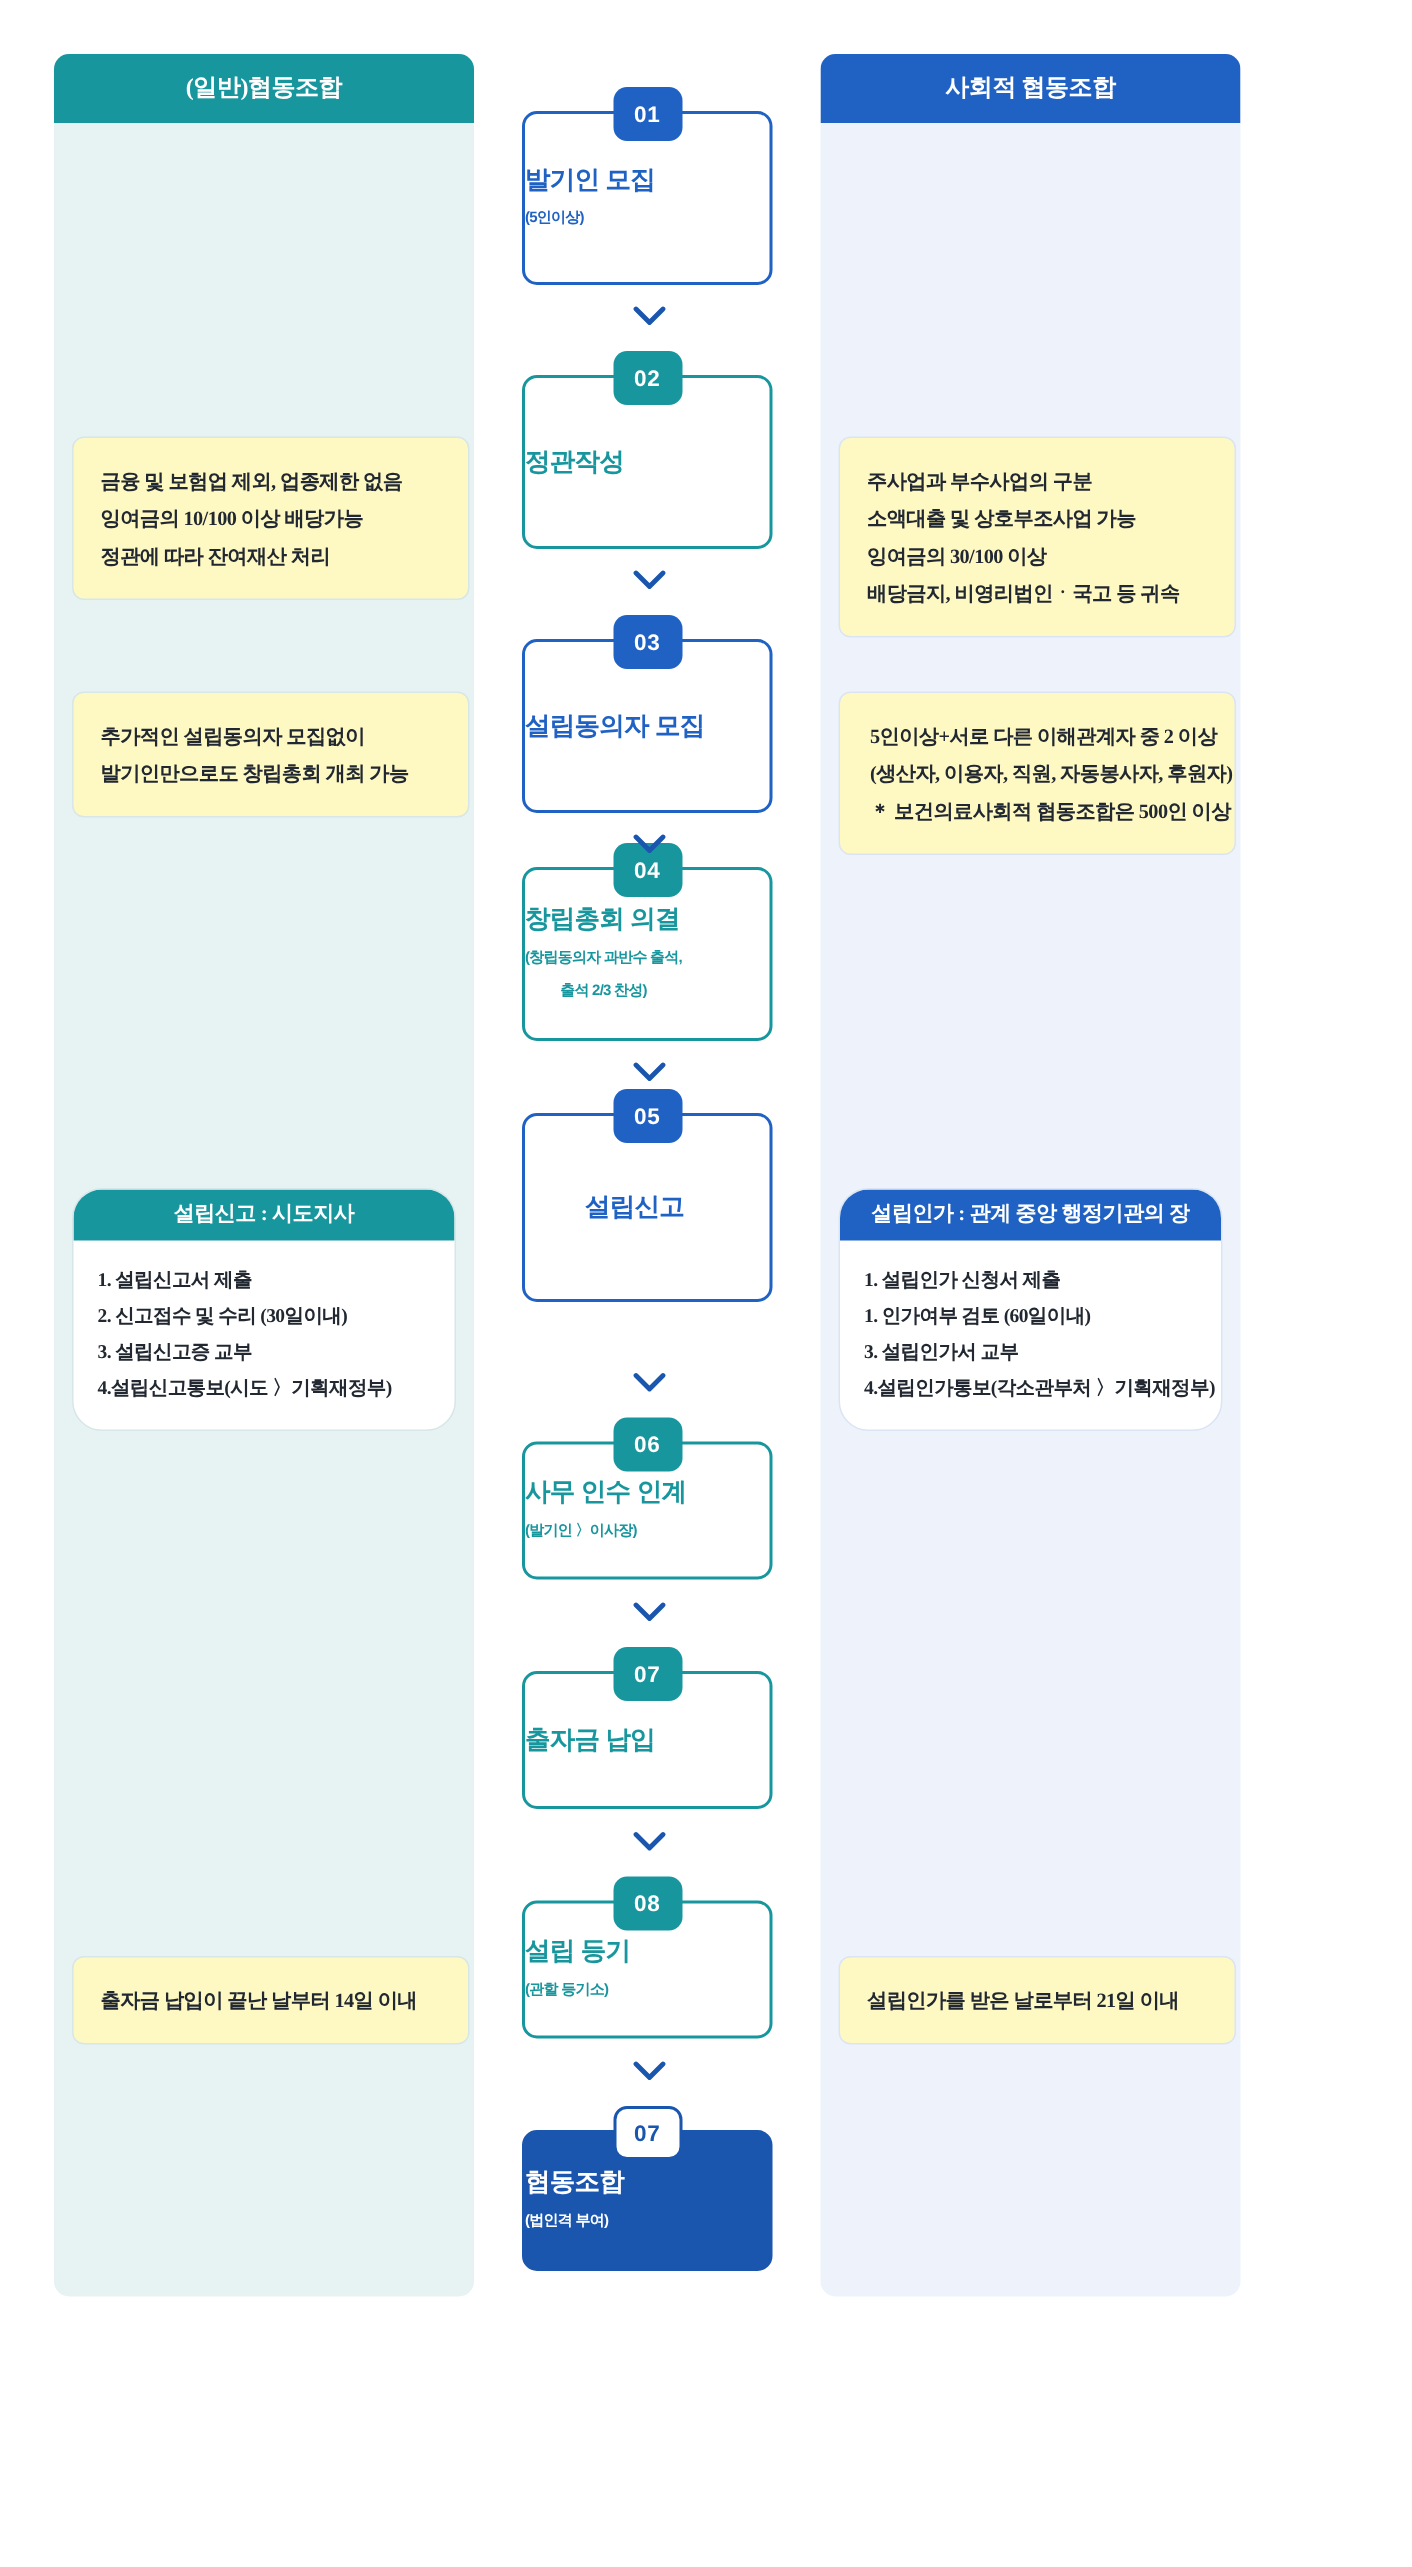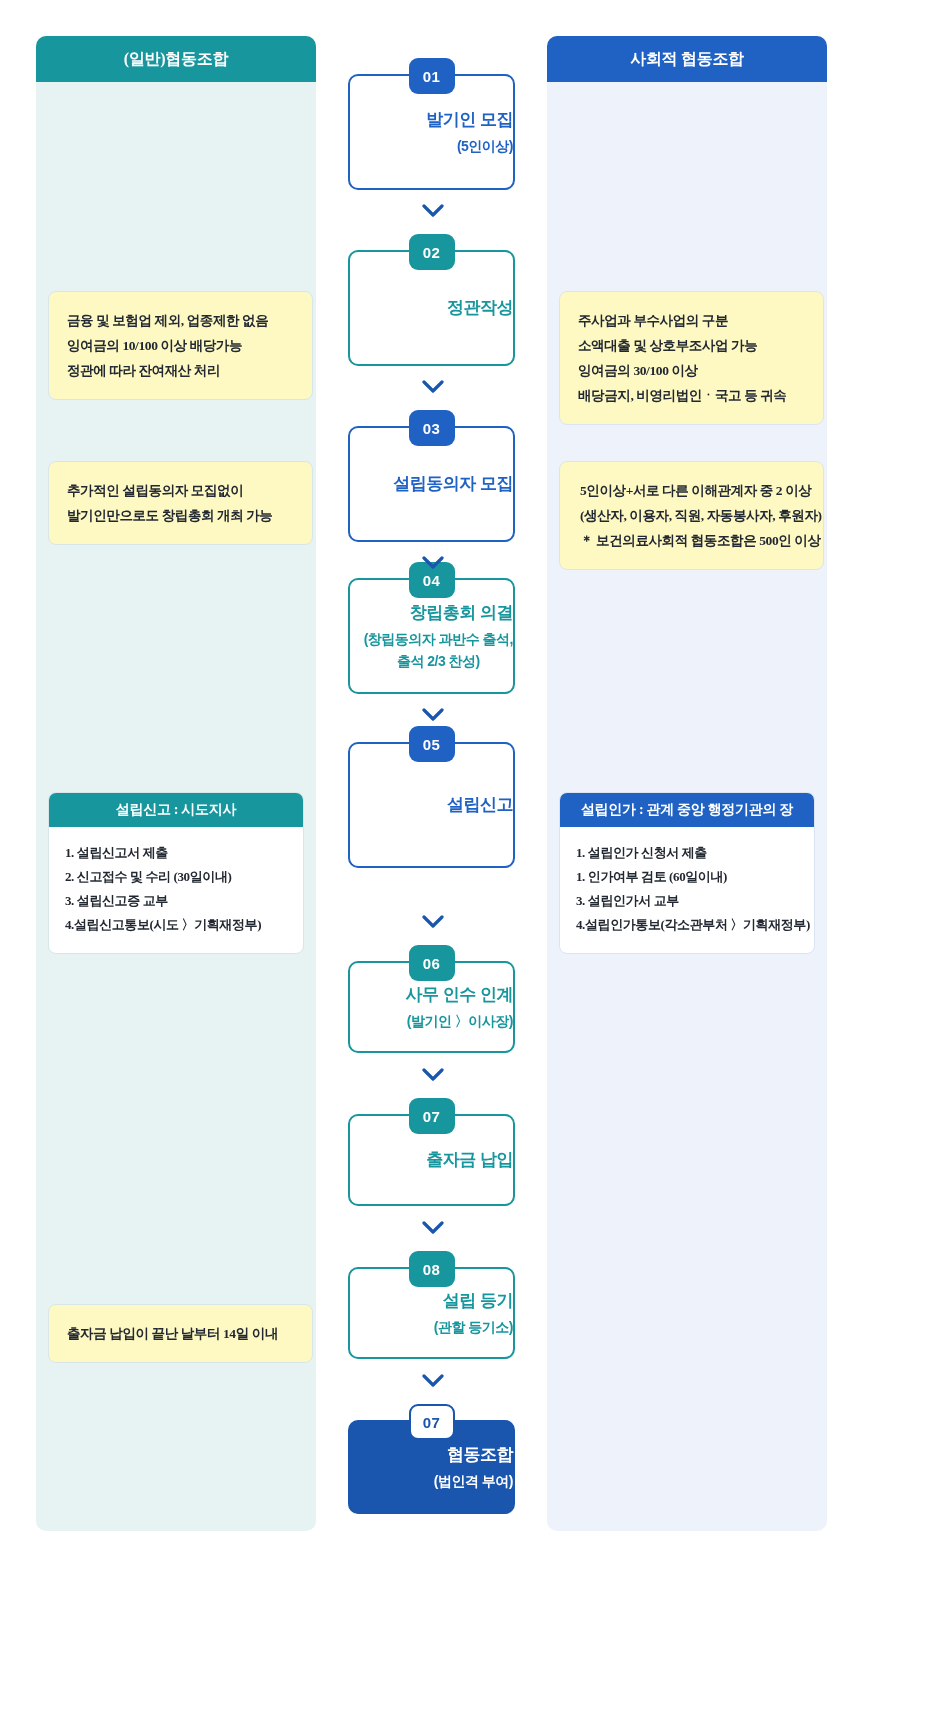--- a/index.html
+++ b/index.html
@@ -55,21 +55,21 @@
     color: #222831;
     line-height: 25px;
     letter-spacing: -0.4px;
     white-space: nowrap;
   }
 
   
   .titled-card {
     position: absolute;
     width: 256px;
-    border-radius: 8px;
+    border-radius: 20px;
     overflow: hidden;
     background: #ffffff;
     border: 1px solid #d7e6e8;
   }
   .panel.right .titled-card { border-color: #dbe4f3; }
 
   .titled-card-head {
     height: 34px;
     line-height: 34px;
     text-align: center;
@@ -93,21 +93,21 @@
   }
 
   .step {
     position: absolute;
     left: 0;
     width: 167px;
     background: #ffffff;
     border-radius: 10px;
     display: flex;
     flex-direction: column;
-    align-items: flex-end;
+    align-items: flex-start;
     justify-content: center;
     text-align: center;
   }
   .step.blue { border: 2px solid #1f62c4; }
   .step.teal { border: 2px solid #18969e; }
   .step.filled {
     background: #1a55ae;
     border: 2px solid #1a55ae;
   }
 
@@ -139,21 +139,21 @@
     font-size: 17px;
     font-weight: bold;
     letter-spacing: -0.5px;
     line-height: 26px;
   }
   .step.blue   .step-title { color: #1f62c4; }
   .step.teal   .step-title { color: #18969e; }
   .step.filled .step-title { color: #ffffff; }
 
   .step-sub {
-    font-size: 14px;
+    font-size: 10px;
     font-weight: bold;
     letter-spacing: -0.5px;
     line-height: 22px;
     margin-top: 2px;
   }
   .step.blue   .step-sub { color: #1f62c4; }
   .step.teal   .step-sub { color: #18969e; }
   .step.filled .step-sub { color: #ffffff; }
 
   
@@ -200,20 +200,23 @@
       <div class="info-line">주사업과 부수사업의 구분</div>
       <div class="info-line">소액대출 및 상호부조사업 가능</div>
       <div class="info-line">잉여금의 30/100 이상</div>
       <div class="info-line">배당금지, 비영리법인ㆍ국고 등 귀속</div>
     </div>
     <div class="info-card" style="top: 425px; left: 12px; padding-left: 20px;">
       <div class="info-line">5인이상+서로 다른 이해관계자 중 2 이상</div>
       <div class="info-line">(생산자, 이용자, 직원, 자동봉사자, 후원자)</div>
       <div class="info-line">＊ 보건의료사회적 협동조합은 500인 이상</div>
     </div>
+    <div class="info-card" style="top: 1268px; left: 12px;">
+      <div class="info-line">설립인가를 받은 날로부터 21일 이내</div>
+    </div>
     <div class="titled-card" style="top: 756px; left: 12px;">
       <div class="titled-card-head">설립인가 : 관계 중앙 행정기관의 장</div>
       <div class="titled-card-body">
         <div class="info-line">1. 설립인가 신청서 제출</div>
         <div class="info-line">1. 인가여부 검토 (60일이내)</div>
         <div class="info-line">3.  설립인가서 교부</div>
         <div class="info-line">4.설립인가통보(각소관부처 〉기획재정부)</div>
       </div>
     </div>
   </div>

